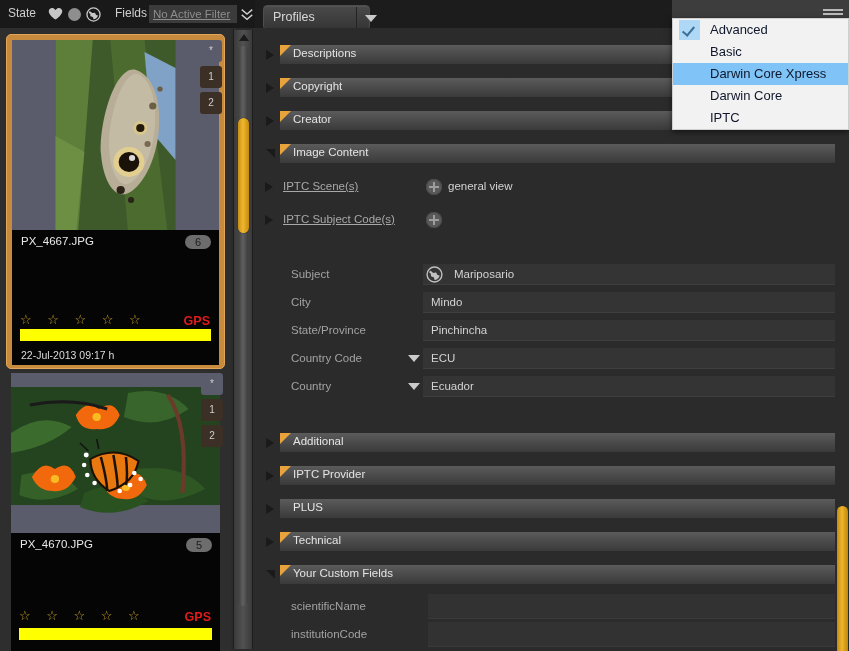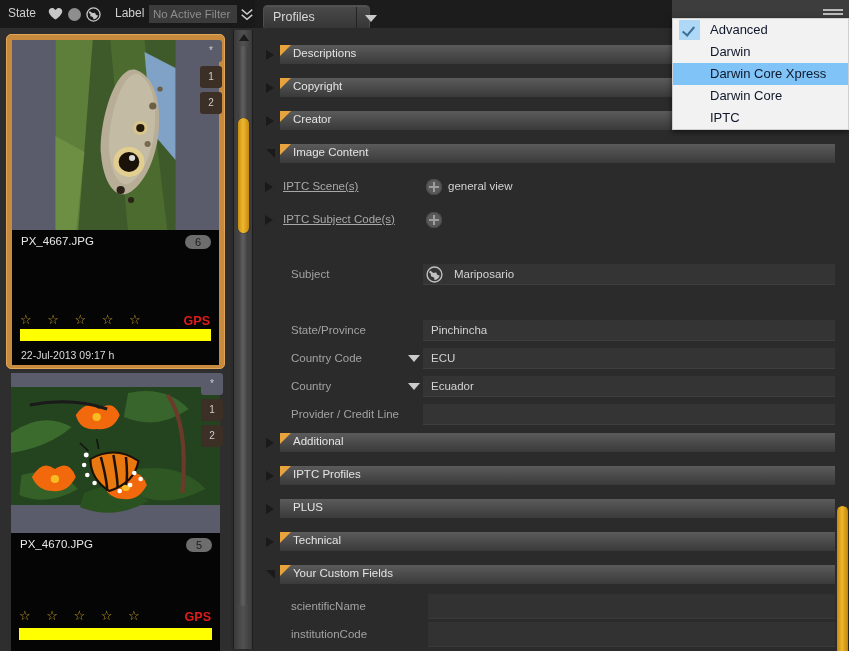--- a/index.html
+++ b/index.html
@@ -15,21 +15,21 @@
   .topbar-left{position:absolute;left:0;top:0;width:255px;height:28px;background:#191919;}
   .tb-label{position:absolute;font-size:12px;color:#cfcfcf;top:6px;}
   #state-lbl{left:8px;}
   #label-lbl{left:115px;}
   .ico-heart{position:absolute;left:48px;top:6px;width:15px;height:15px;}
   .ico-circle{position:absolute;left:68px;top:8px;width:13px;height:13px;border-radius:50%;background:#8e8e8e;}
   .ico-globe{position:absolute;left:86px;top:7px;width:15px;height:15px;}
   .filter-box{
     position:absolute;left:149px;top:5px;width:88px;height:18px;
     background:#3b3b3b;color:#8d8d8d;font-size:11.5px;line-height:18px;
-    padding-left:4px;overflow:hidden;white-space:nowrap;box-sizing:border-box;
+    padding-left:4px;overflow:hidden;white-space:nowrap;box-sizing:border-box;text-decoration:underline;
   }
   .dbl-chev{position:absolute;left:240px;top:7px;width:14px;height:14px;}
 
   
   .profiles-btn{
     position:absolute;left:263px;top:5px;width:107px;height:25px;
     border-radius:4px;border:1px solid #4e4e4e;
     background:linear-gradient(#4a4a4a,#353535);
     box-shadow:0 1px 0 rgba(255,255,255,.06) inset;
     box-sizing:border-box;
@@ -182,21 +182,21 @@
       <path d="M8 14.5C3 11 .8 8.2 .8 5.6 .8 3.4 2.5 2 4.3 2c1.3 0 2.6.7 3.7 2.2C9.1 2.7 10.4 2 11.7 2 13.5 2 15.2 3.4 15.2 5.6c0 2.6-2.2 5.4-7.2 8.9z" fill="#c7c7c7"></path>
     </svg>
 
     <div class="ico-circle"></div>
 
     <svg class="ico-globe" viewBox="0 0 16 16">
       <circle cx="8" cy="8" r="7" fill="none" stroke="#c7c7c7" stroke-width="1.4"></circle>
       <path d="M4 4.5c1.5.4 2 1.8 3 2 1 .2 1.4-.8 2.4-.3.9.5.6 1.8 1.6 2.3.7.4 1.4.1 1.8.6-.6 2.4-2.6 4-4.8 4-.3-1-.2-1.8-.9-2.4-.8-.6-1.9-.3-2.4-1.2-.4-.8.2-1.5-.3-2.2-.4-.6-1.2-.5-1.4-1.1.2-.9.5-1.4 1-2z" fill="#c7c7c7"></path>
     </svg>
 
-    <div class="tb-label" id="label-lbl">Label</div>
+    <div class="tb-label" id="label-lbl">Fields</div>
 
     <div class="filter-box">No Active Filter</div>
 
     <svg class="dbl-chev" viewBox="0 0 16 16">
       <path d="M2 3l6 5 6-5" fill="none" stroke="#cdcdcd" stroke-width="1.6"></path>
       <path d="M2 9l6 5 6-5" fill="none" stroke="#cdcdcd" stroke-width="1.6"></path>
     </svg>
 
     <div class="profiles-btn">
       <div class="ptxt">Profiles</div>
@@ -359,20 +359,26 @@
       <div class="flabel">Subject</div>
       <div class="fval">
         <div class="t">Mariposario</div>
       </div>
       <svg class="globebtn" viewBox="0 0 16 16">
         <circle cx="8" cy="8" r="7" fill="none" stroke="#c0c0c0" stroke-width="1.3"></circle>
         <path d="M4 4.5c1.5.4 2 1.8 3 2 1 .2 1.4-.8 2.4-.3.9.5.6 1.8 1.6 2.3.7.4 1.4.1 1.8.6-.6 2.4-2.6 4-4.8 4-.3-1-.2-1.8-.9-2.4-.8-.6-1.9-.3-2.4-1.2-.4-.8.2-1.5-.3-2.2-.4-.6-1.2-.5-1.4-1.1.2-.9.5-1.4 1-2z" fill="#c0c0c0"></path>
       </svg>
     </div>
 
+    <div class="row" style="top:264px;">
+      <div class="flabel">City</div>
+      <div class="fval">
+        <div class="t">Mindo</div>
+      </div>
+    </div>
 
     <div class="row" style="top:292px;">
       <div class="flabel">State/Province</div>
       <div class="fval">
         <div class="t">Pinchincha</div>
       </div>
     </div>
 
     <div class="row" style="top:320px;">
       <div class="flabel">Country Code</div>
@@ -383,39 +389,33 @@
     </div>
 
     <div class="row" style="top:348px;">
       <div class="flabel">Country</div>
       <div class="dropcaret"></div>
       <div class="fval">
         <div class="t">Ecuador</div>
       </div>
     </div>
 
-    <div class="row" style="top:376px;">
-      <div class="flabel">Provider / Credit Line</div>
-      <div class="fval">
-        <div class="t"></div>
-      </div>
-    </div>
 
     <div class="section" style="top:405px;">
       <div class="tri closed"></div>
       <div class="bar"></div>
       <div class="corner"></div>
       <div class="stxt">Additional</div>
     </div>
 
     <div class="section" style="top:438px;">
       <div class="tri closed"></div>
       <div class="bar"></div>
       <div class="corner"></div>
-      <div class="stxt">IPTC Profiles</div>
+      <div class="stxt">IPTC Provider</div>
     </div>
 
     <div class="section" style="top:471px;">
       <div class="tri closed"></div>
       <div class="bar"></div>
       <div class="stxt">PLUS</div>
     </div>
 
     <div class="section" style="top:504px;">
       <div class="tri closed"></div>
@@ -456,21 +456,21 @@
       <i></i>
     </div>
 
   <div class="menu">
     <div class="mitem">
       <div class="checkbox"></div>
       <div class="chk"></div>
       <div class="mtxt">Advanced</div>
     </div>
     <div class="mitem">
-      <div class="mtxt">Darwin</div>
+      <div class="mtxt">Basic</div>
     </div>
     <div class="mitem sel">
       <div class="mtxt">Darwin Core Xpress</div>
     </div>
     <div class="mitem">
       <div class="mtxt">Darwin Core</div>
     </div>
     <div class="mitem">
       <div class="mtxt">IPTC</div>
     </div>

